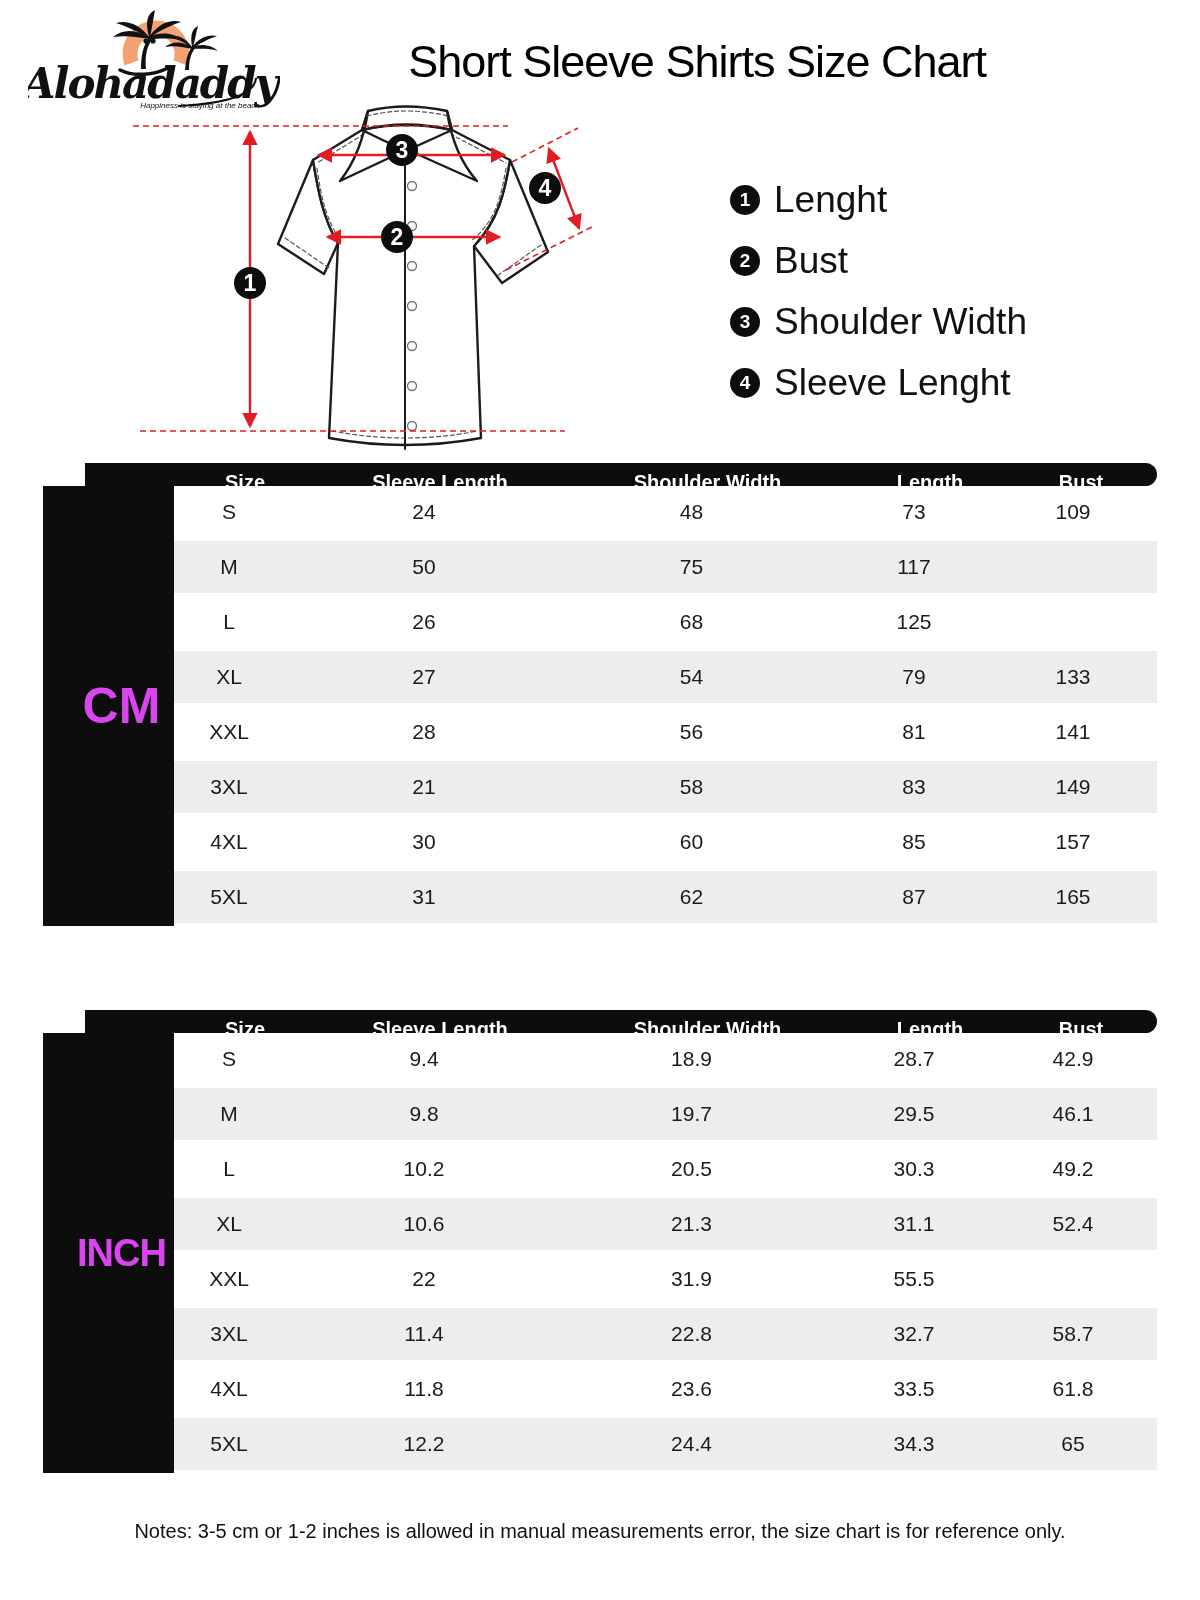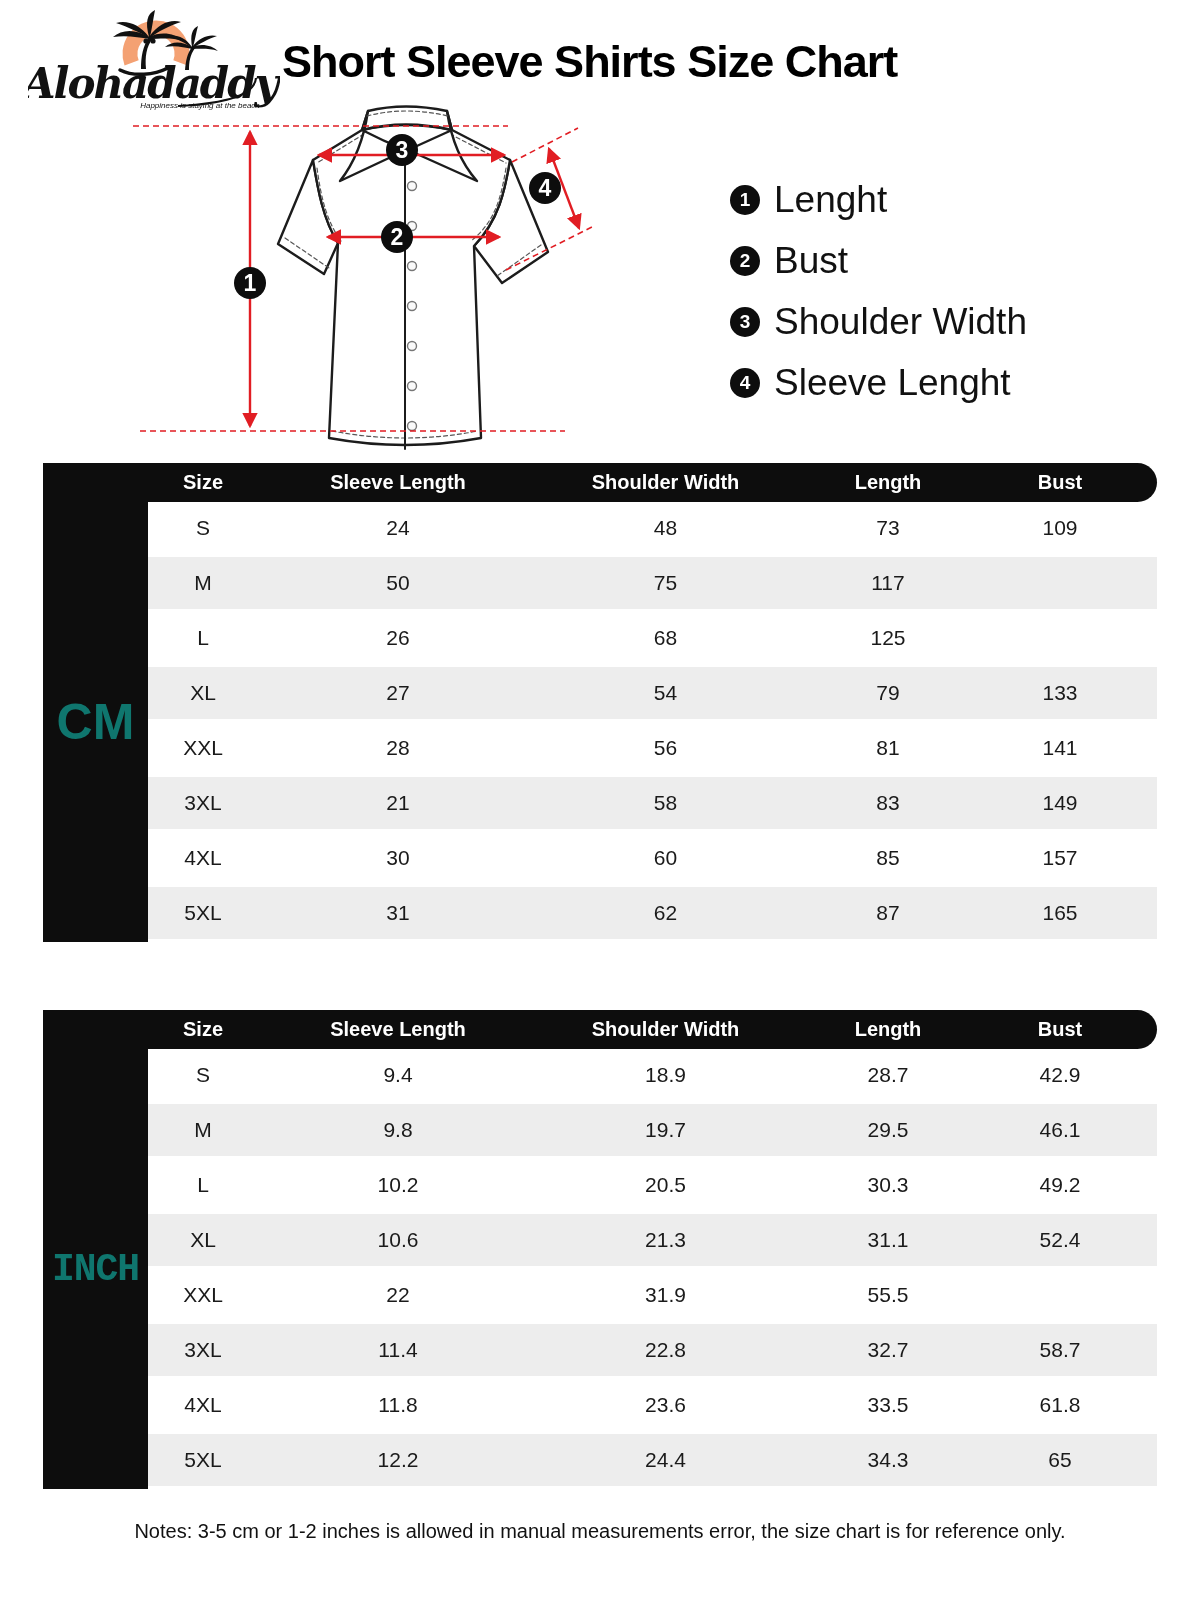--- a/index.html
+++ b/index.html
@@ -1,44 +1,44 @@
 <!DOCTYPE html>
 <html><head>
 <meta charset="utf-8">
 <style>
   html,body{margin:0;padding:0;background:#fff;}
   .page{position:relative;width:1200px;height:1600px;background:#ffffff;overflow:hidden;
         font-family:"Liberation Sans",sans-serif;color:#111;}
 
   
   .logo{position:absolute;left:28px;top:6px;width:252px;height:112px;}
-  .page-title{position:absolute;left:282px;top:36px;width:718px;text-align:left;
-              font-size:45px;font-weight:700;letter-spacing:-1px;color:#000;}
+  .page-title{position:absolute;left:268px;top:36px;width:718px;text-align:right;
+              font-size:45px;font-weight:400;letter-spacing:-1px;color:#000;}
 
   
   .diagram{position:absolute;left:120px;top:95px;width:540px;height:365px;}
 
   
   .legend{position:absolute;left:730px;top:183px;}
   .legend-item{display:flex;align-items:center;height:34px;margin-bottom:27px;}
   .legend-badge{width:30px;height:30px;border-radius:50%;background:#0d0d0d;color:#fff;
                 font-size:19px;font-weight:700;display:flex;align-items:center;justify-content:center;flex:0 0 30px;}
   .legend-label{margin-left:14px;font-size:37px;color:#111;}
 
   
   .size-table{position:absolute;left:43px;width:1114px;}
-  .size-table .thead{height:39px;background:#0d0d0d;border-radius:0 20px 20px 0;
+  .size-table .thead{height:23px;background:#0d0d0d;border-radius:0 20px 20px 0;
                      display:grid;grid-template-columns:110px 280px 255px 190px 1fr;
-                     padding-left:105px;padding-right:20px;box-sizing:border-box;}
+                     padding-left:105px;padding-right:20px;box-sizing:border-box;margin-left:42px;}
   .size-table .thead .hcell{color:#fff;font-size:20px;font-weight:700;text-align:center;line-height:39px;}
   .size-table .tbody-wrap{display:flex;}
   .size-table .unit-col{width:105px;flex:0 0 105px;background:#0d0d0d;display:flex;
-                        align-items:center;justify-content:center;color:#0f766e;font-weight:700;}
+                        align-items:center;justify-content:center;color:#d946ef;font-weight:700;padding-left:26px;}
   .size-table .unit-col.cm{font-size:50px;letter-spacing:0;}
-  .size-table .unit-col.inch{font-size:38px;letter-spacing:-1px;font-family:Liberation Mono, monospace;}
+  .size-table .unit-col.inch{font-size:38px;letter-spacing:-1px;}
   .size-table .rows{flex:1;}
   .trow{display:grid;grid-template-columns:110px 280px 255px 190px 1fr;
         height:55px;box-sizing:border-box;border-bottom:3px solid #fff;background:#ffffff;
         padding-right:20px;}
   .trow.alt{background:#ededed;}
   .tcell{text-align:center;line-height:52px;font-size:21px;color:#1a1a1a;}
 
   .table-cm{top:463px;}
   .table-inch{top:1010px;}
 

